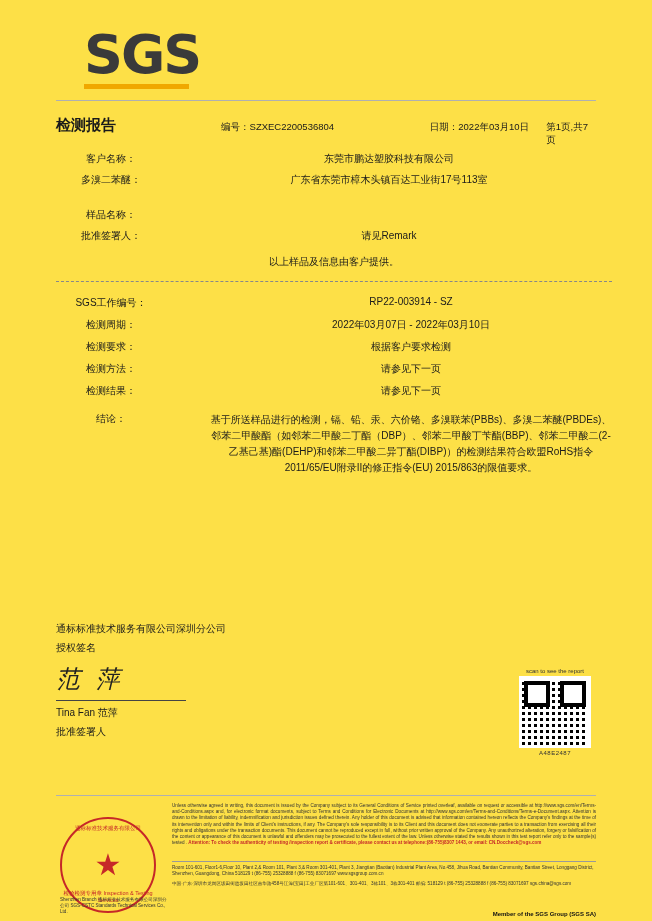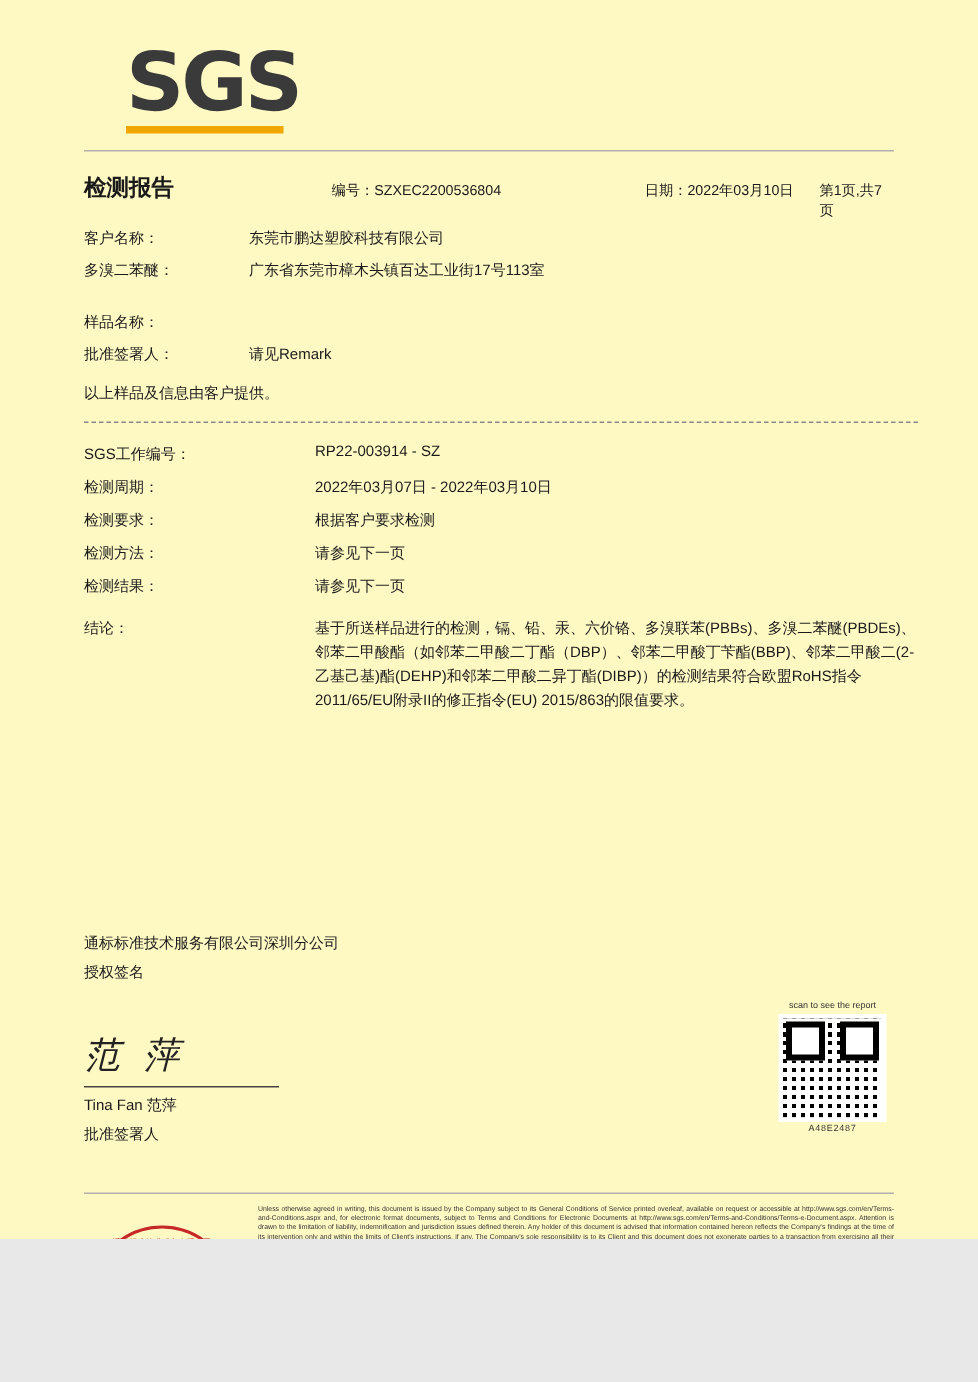--- a/index.html
+++ b/index.html
@@ -6,22 +6,22 @@
   html, body {
     margin: 0; padding: 0;
     background: #e8e8e8;
   }
   body {
     font-family: "Liberation Sans", sans-serif;
   }
   .page {
     position: relative;
     width: 652px;
-    height: 826px;
-    background: #fef9c3;
+    height: 921px;
+    background: #fde047;
     overflow: hidden;
   }
   
   .logo-wrap {
     position: absolute;
     left: 84px;
     top: 28px;
   }
   .logo-text {
     font-family: "DejaVu Sans", sans-serif;
@@ -73,20 +73,21 @@
   .meta-page {
     font-size: 9.5px;
     color: #1a1a1a;
   }
   
   .fields {
     position: absolute;
     left: 56px;
     right: 40px;
     top: 152px;
+    text-align: center;
   }
   .frow {
     display: flex;
     margin-bottom: 7px;
     font-size: 10px;
     color: #1a1a1a;
   }
   .flabel {
     width: 110px;
     flex: 0 0 110px;
@@ -128,21 +129,21 @@
     top: 622px;
     font-size: 10px;
     color: #1a1a1a;
   }
   .sign-block div { margin-bottom: 5px; }
   .sign-script {
     font-family: "DejaVu Serif", serif;
     font-size: 24px;
     font-style: italic;
     color: #222;
-    margin-top: 32px;
+    margin-top: 8px;
     margin-bottom: 2px;
     letter-spacing: 4px;
   }
   .sign-rule {
     width: 130px;
     border-top: 1px solid #444;
     margin-bottom: 5px;
   }
   
   .qr-area {

